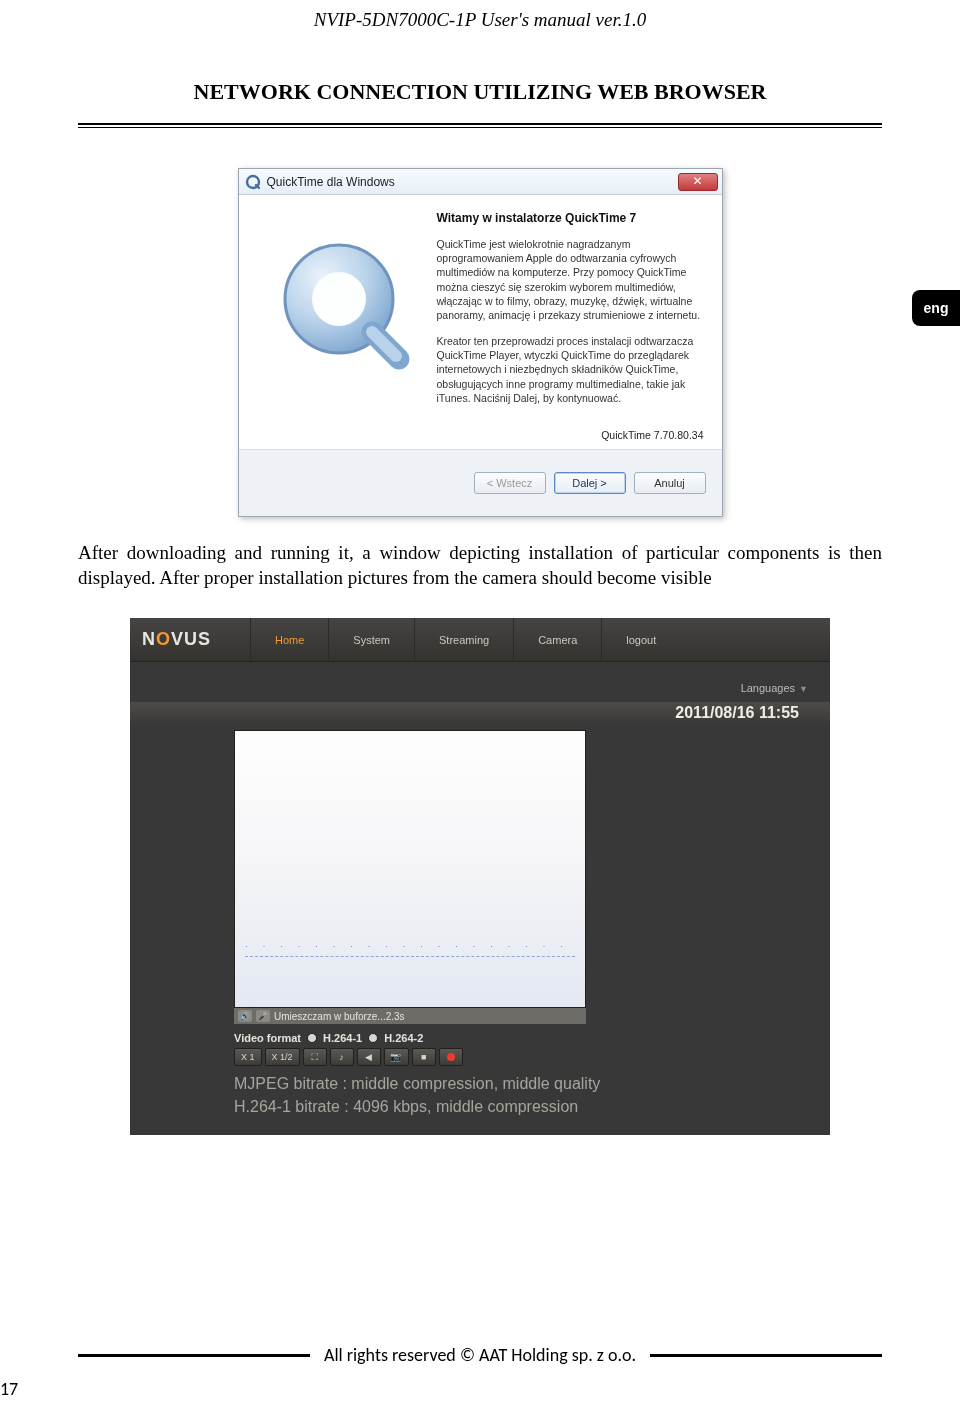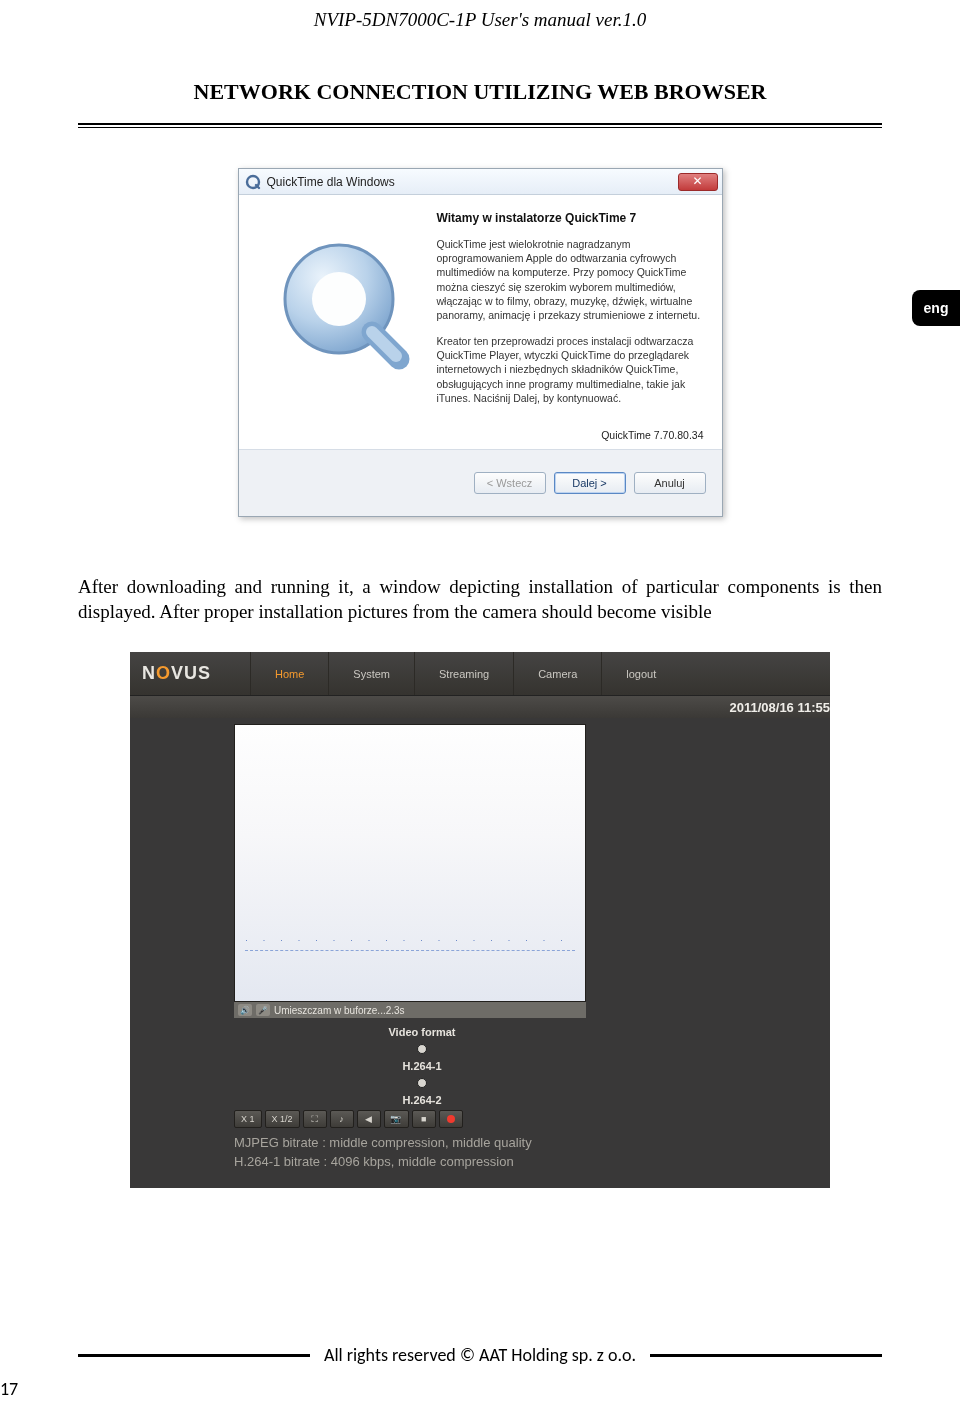--- a/index.html
+++ b/index.html
@@ -112,21 +112,21 @@
     border-radius: 3px;
     font-size: 11px;
     color: #333;
     display: inline-flex; align-items:center; justify-content:center;
   }
   .qt-btn.disabled { color:#9a9a9a; }
   .qt-btn.primary { border-color:#5a88c4; box-shadow:0 0 0 1px #bcd3f0 inset; color:#1a3a66;}
 
   
   .body-para {
-    margin: 58px 78px 0 78px;
+    margin: 24px 78px 0 78px;
     font-size: 19px;
     line-height: 1.3;
     text-align: justify;
   }
 
   
   .novus {
     margin: 28px auto 0 auto;
     width: 700px;
     background: #393838;
@@ -165,22 +165,22 @@
     text-align:right;
     padding: 20px 22px 8px 0;
     color:#bdbbb6;
     font-size: 11px;
   }
   .novus-lang .tri { font-size:9px; color:#8e8b85; margin-left:4px;}
   .novus-bar {
     background: linear-gradient(#4d4b48,#3b3936);
     height: 22px;
     display:flex; align-items:center; justify-content:flex-end;
-    padding-right: 0;
-    color:#efede8; font-weight:bold; font-size:13px;
+    padding-right: 31px;
+    color:#efede8; font-weight:bold; font-size:16px;
   }
   .novus-video-wrap { padding: 6px 10px 0 104px; }
   .novus-video {
     width: 352px; height: 278px;
     background: linear-gradient(#fefefe 0%, #f7f7f9 40%, #e4e8f1 100%);
     border:1px solid #22201d;
     position: relative;
     overflow: hidden;
   }
   .novus-video .dots {
@@ -198,32 +198,32 @@
   .novus-status {
     height: 16px; background:#6e6c67;
     display:flex; align-items:center;
     color:#e6e3dd; font-size:10px;
     padding-left: 4px;
     gap:4px;
     width: 352px;
   }
   .novus-status .sp { width:14px; height:12px; background:#8d8a83; border-radius:2px; display:inline-flex; align-items:center; justify-content:center; font-size:8px;}
   .novus-meta { padding: 8px 0 0 104px; width: 480px;}
-  .vf-row { display:flex; align-items:center; gap:6px; font-weight:bold; color:#e6e3dd; margin-bottom:4px; font-size:11px;flex-direction:column;}
+  .vf-row { display:flex; align-items:center; gap:6px; font-weight:bold; color:#e6e3dd; margin-bottom:4px; font-size:11px;}
   .vf-row .radio { width:10px; height:10px; border-radius:50%; background:#d9d6d0; border:1px solid #222; display:inline-block;}
   .ctrl-row { display:flex; gap:3px; margin-bottom:6px;}
   .ctrl-btn {
     height: 18px; background: linear-gradient(#5b5955,#3e3c38);
     border:1px solid #22201d; border-radius:2px;
     display:inline-flex; align-items:center; justify-content:center;
     color:#d7d4cd; font-size:9px; padding: 0 6px;
     min-width: 24px;
   }
   .ctrl-btn.rec .dot{ width:8px; height:8px; border-radius:50%; background:#f03a2e; display:inline-block;}
-  .info-line { color:#a7a49d; font-size:13px; line-height:1.45;}
+  .info-line { color:#a7a49d; font-size:16px; line-height:1.45;}
 
   
   .foot-rule-wrap {
     position:absolute;
     left:78px; right:78px; top:1344px;
     display:flex; align-items:center; gap:14px;
   }
   .foot-rule { flex:1; height:3px; background:#000;}
   .foot-text {
     font-family: Calibri, Arial, sans-serif;
@@ -295,20 +295,23 @@
       <span>N</span><span class="ou">O</span><span>VUS</span>
     </div>
     <div class="novus-tabs">
       <div class="novus-tab active">Home</div>
       <div class="novus-tab">System</div>
       <div class="novus-tab">Streaming</div>
       <div class="novus-tab">Camera</div>
       <div class="novus-tab">logout</div>
     </div>
   </div>
+  <div class="novus-lang">
+    <span>Languages</span><span class="tri">▼</span>
+  </div>
   <div class="novus-bar">2011/08/16 11:55</div>
 
   <div class="novus-video-wrap">
     <div class="novus-video">
       <div class="dots2">· · · · · · · · · · · · · · · · · · · · · · ·</div>
       <div class="dots"></div>
     </div>
     <div class="novus-status">
       <span class="sp">🔊</span>
       <span class="sp">🎤</span>

